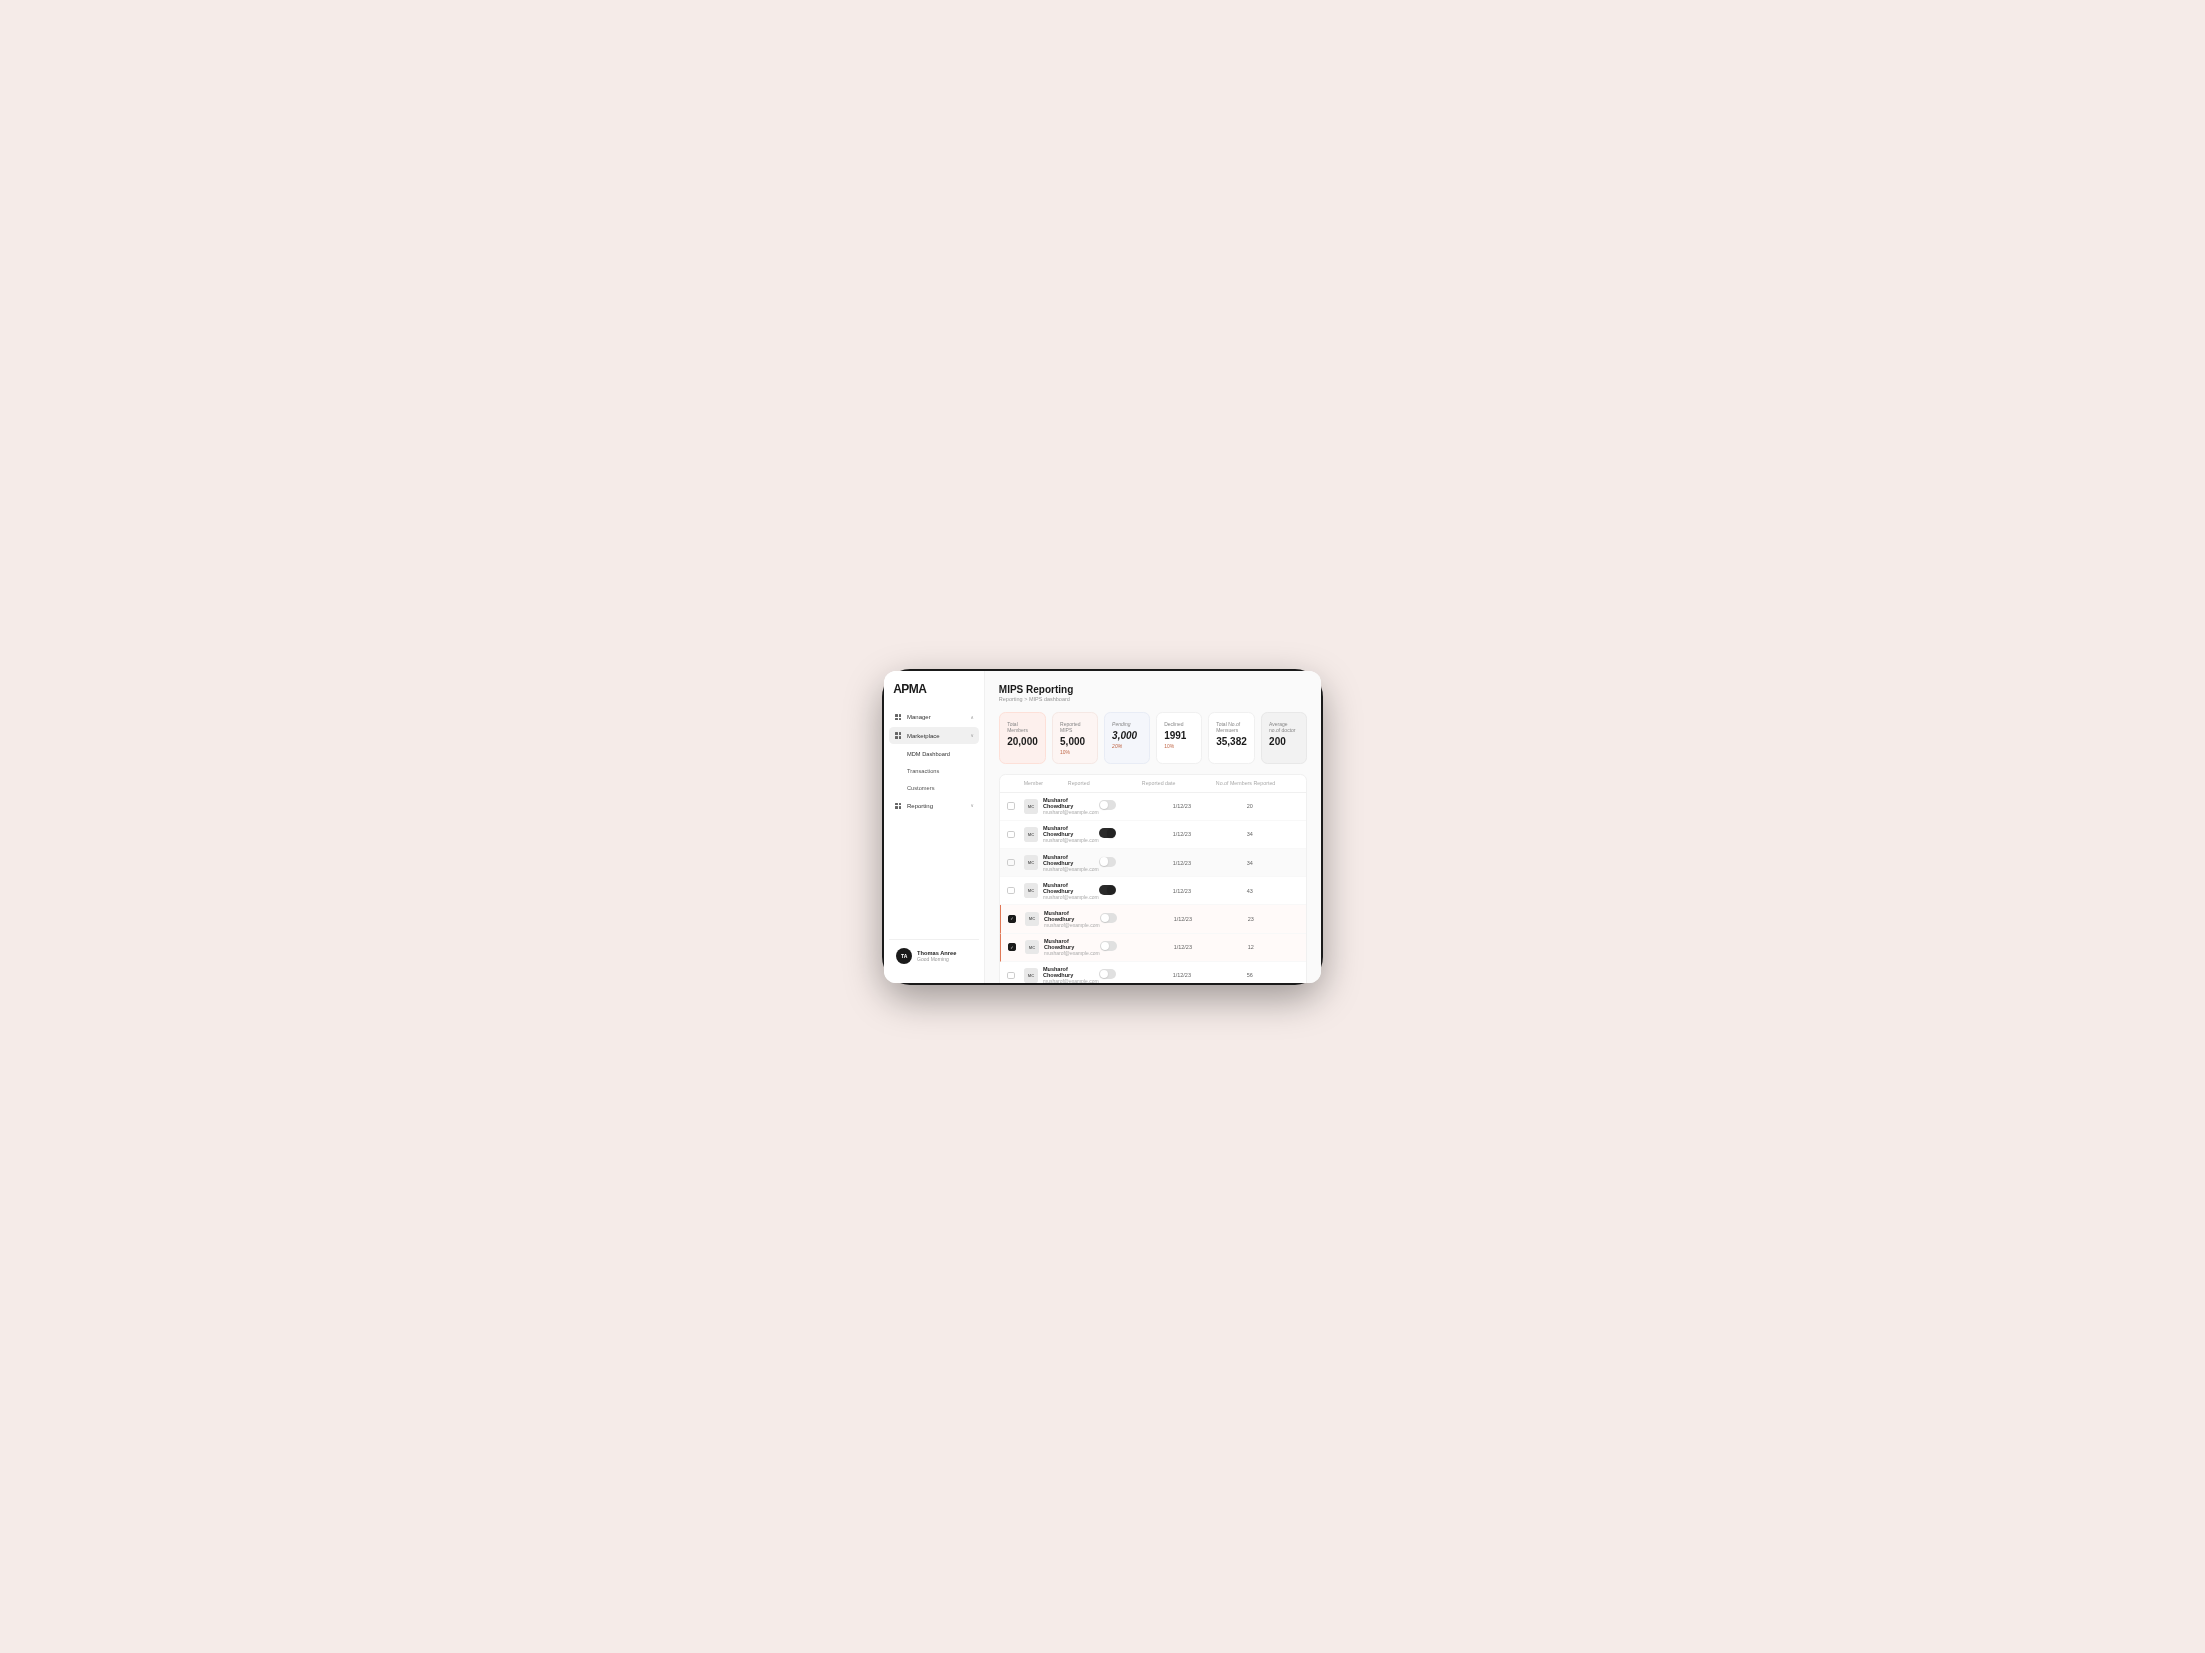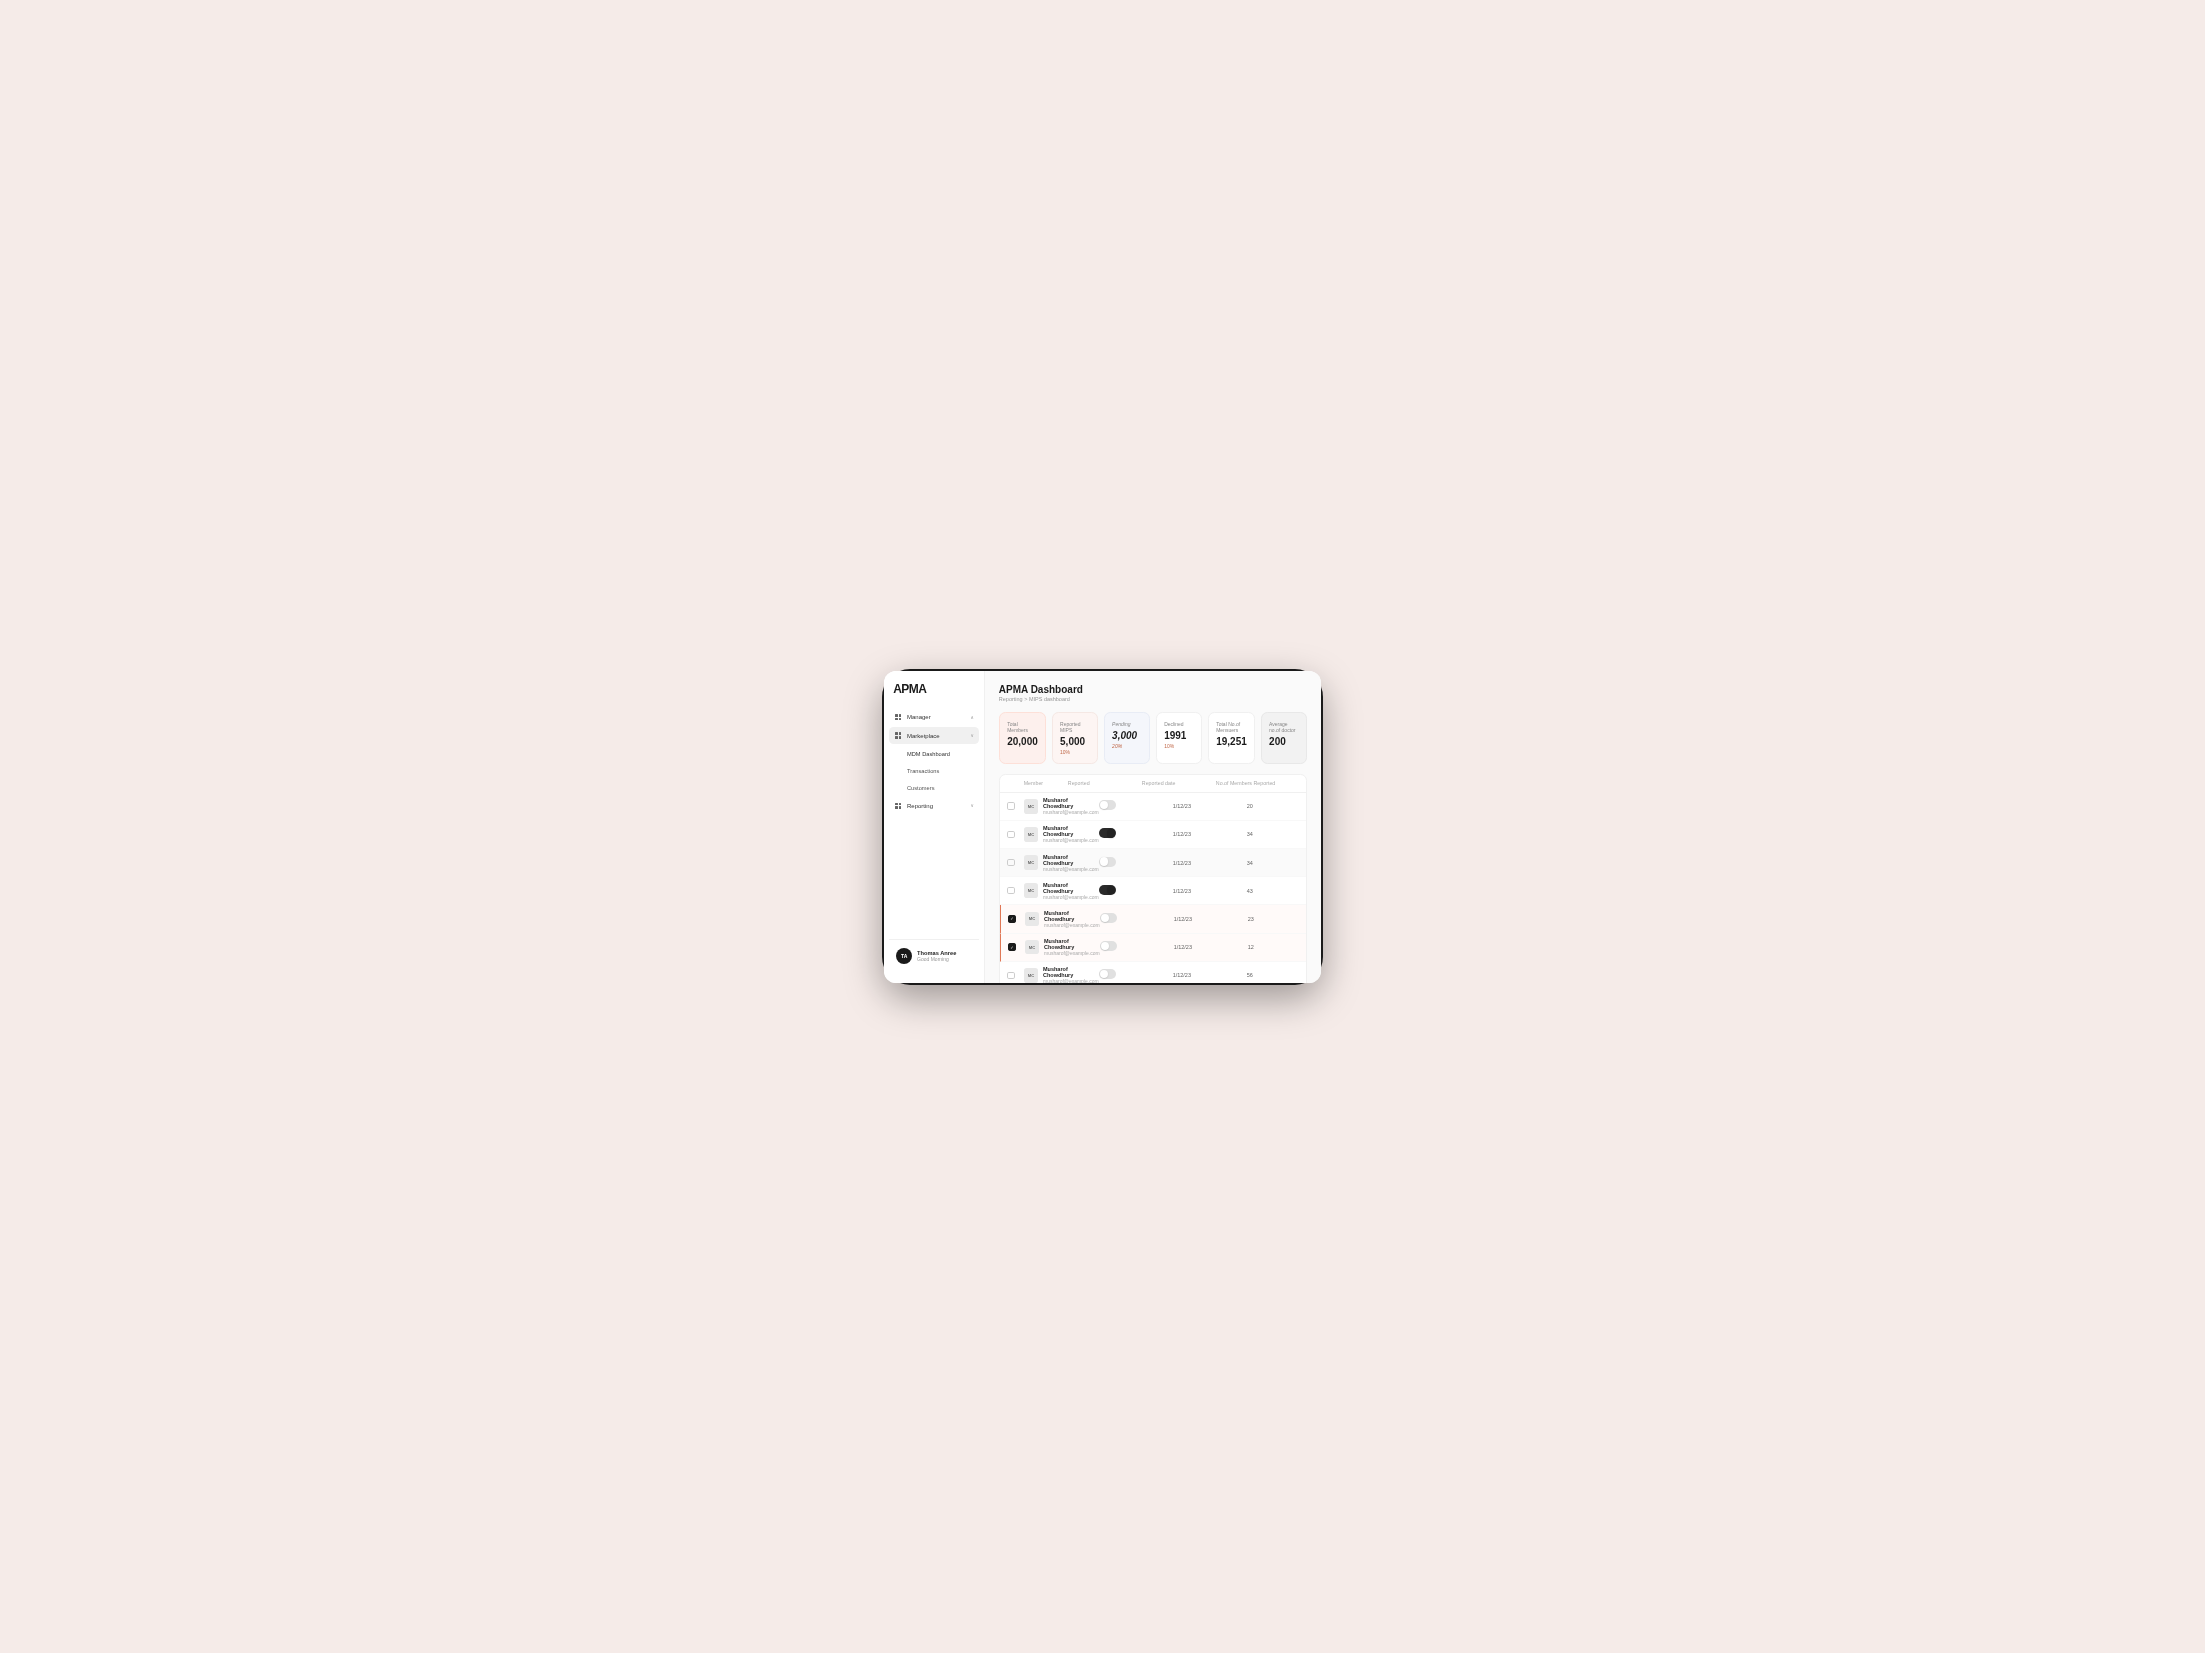--- a/index.html
+++ b/index.html
@@ -366,21 +366,21 @@
       <div class="user-area">
         <div class="user-avatar">TA</div>
         <div>
           <div class="user-name">Thomas Anree</div>
           <div class="user-greeting">Good Morning</div>
         </div>
       </div>
     </div>
 
     <div class="main-content">
-      <div class="page-title">APMA Dashboard</div>
+      <div class="page-title">MIPS Reporting</div>
       <div class="breadcrumb">Reporting &gt; MIPS dashboard</div>
 
       <div class="stat-cards">
 
         <div class="stat-card pink">
           <div class="stat-label">Total Members</div>
           <div class="stat-value">20,000</div>
         </div>
 
         <div class="stat-card light-pink">
@@ -396,21 +396,21 @@
         </div>
 
         <div class="stat-card">
           <div class="stat-label">Declined</div>
           <div class="stat-value">1991</div>
           <div class="stat-badge">10%</div>
         </div>
 
         <div class="stat-card">
           <div class="stat-label">Total No.of Mensuers</div>
-          <div class="stat-value">19,251</div>
+          <div class="stat-value">35,382</div>
         </div>
 
         <div class="stat-card light-gray">
           <div class="stat-label">Average no.of doctor</div>
           <div class="stat-value">200</div>
         </div>
 
       </div>
 
       <div class="table-container">

